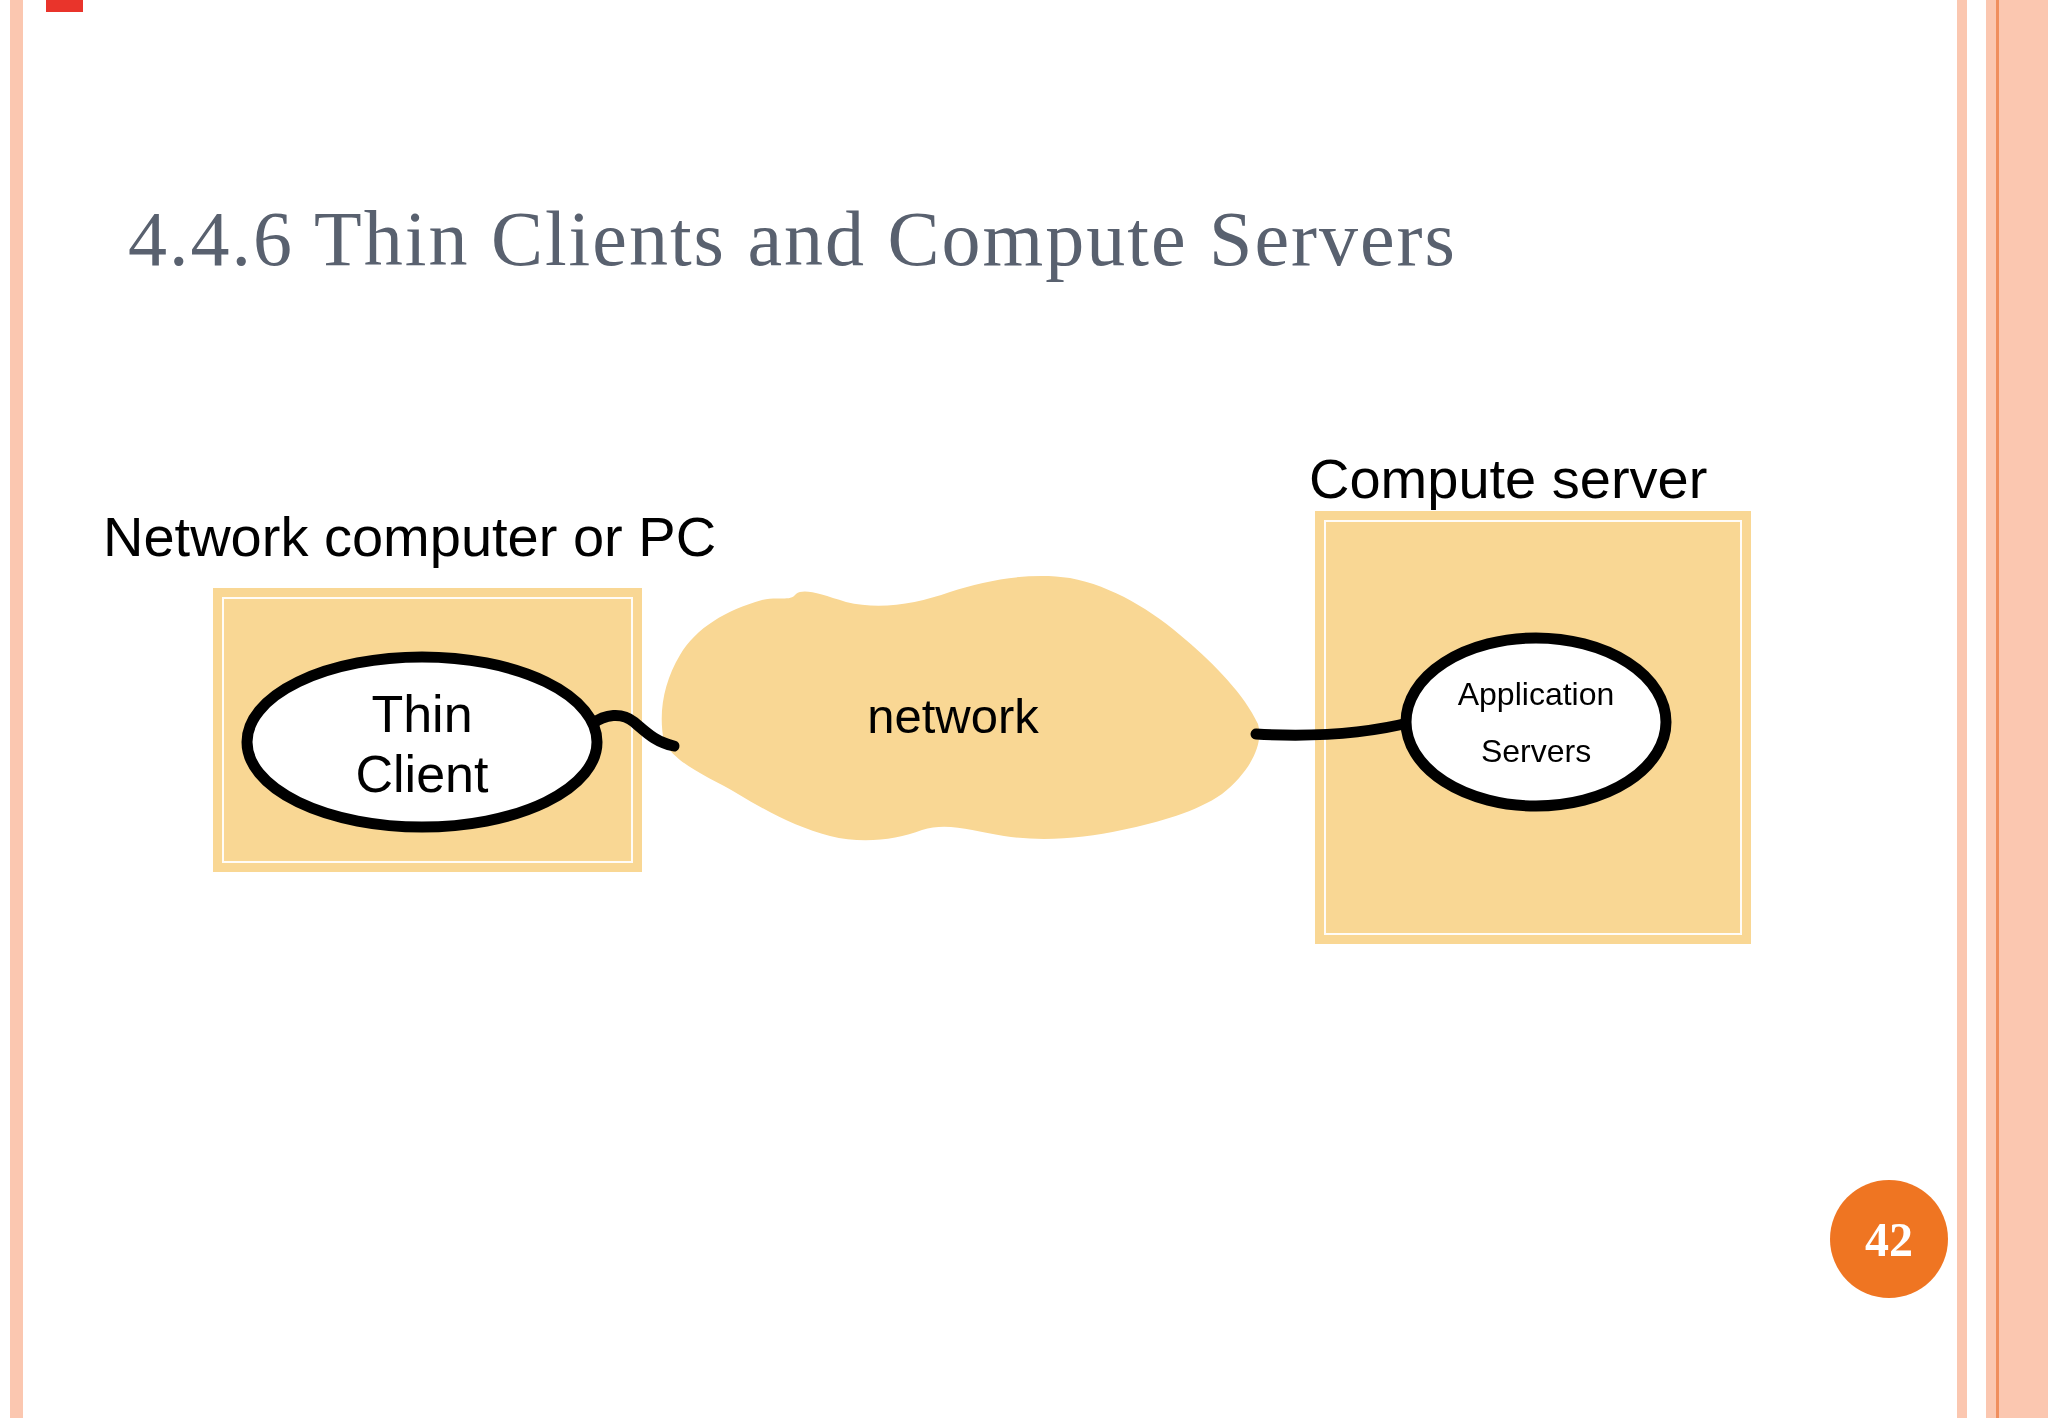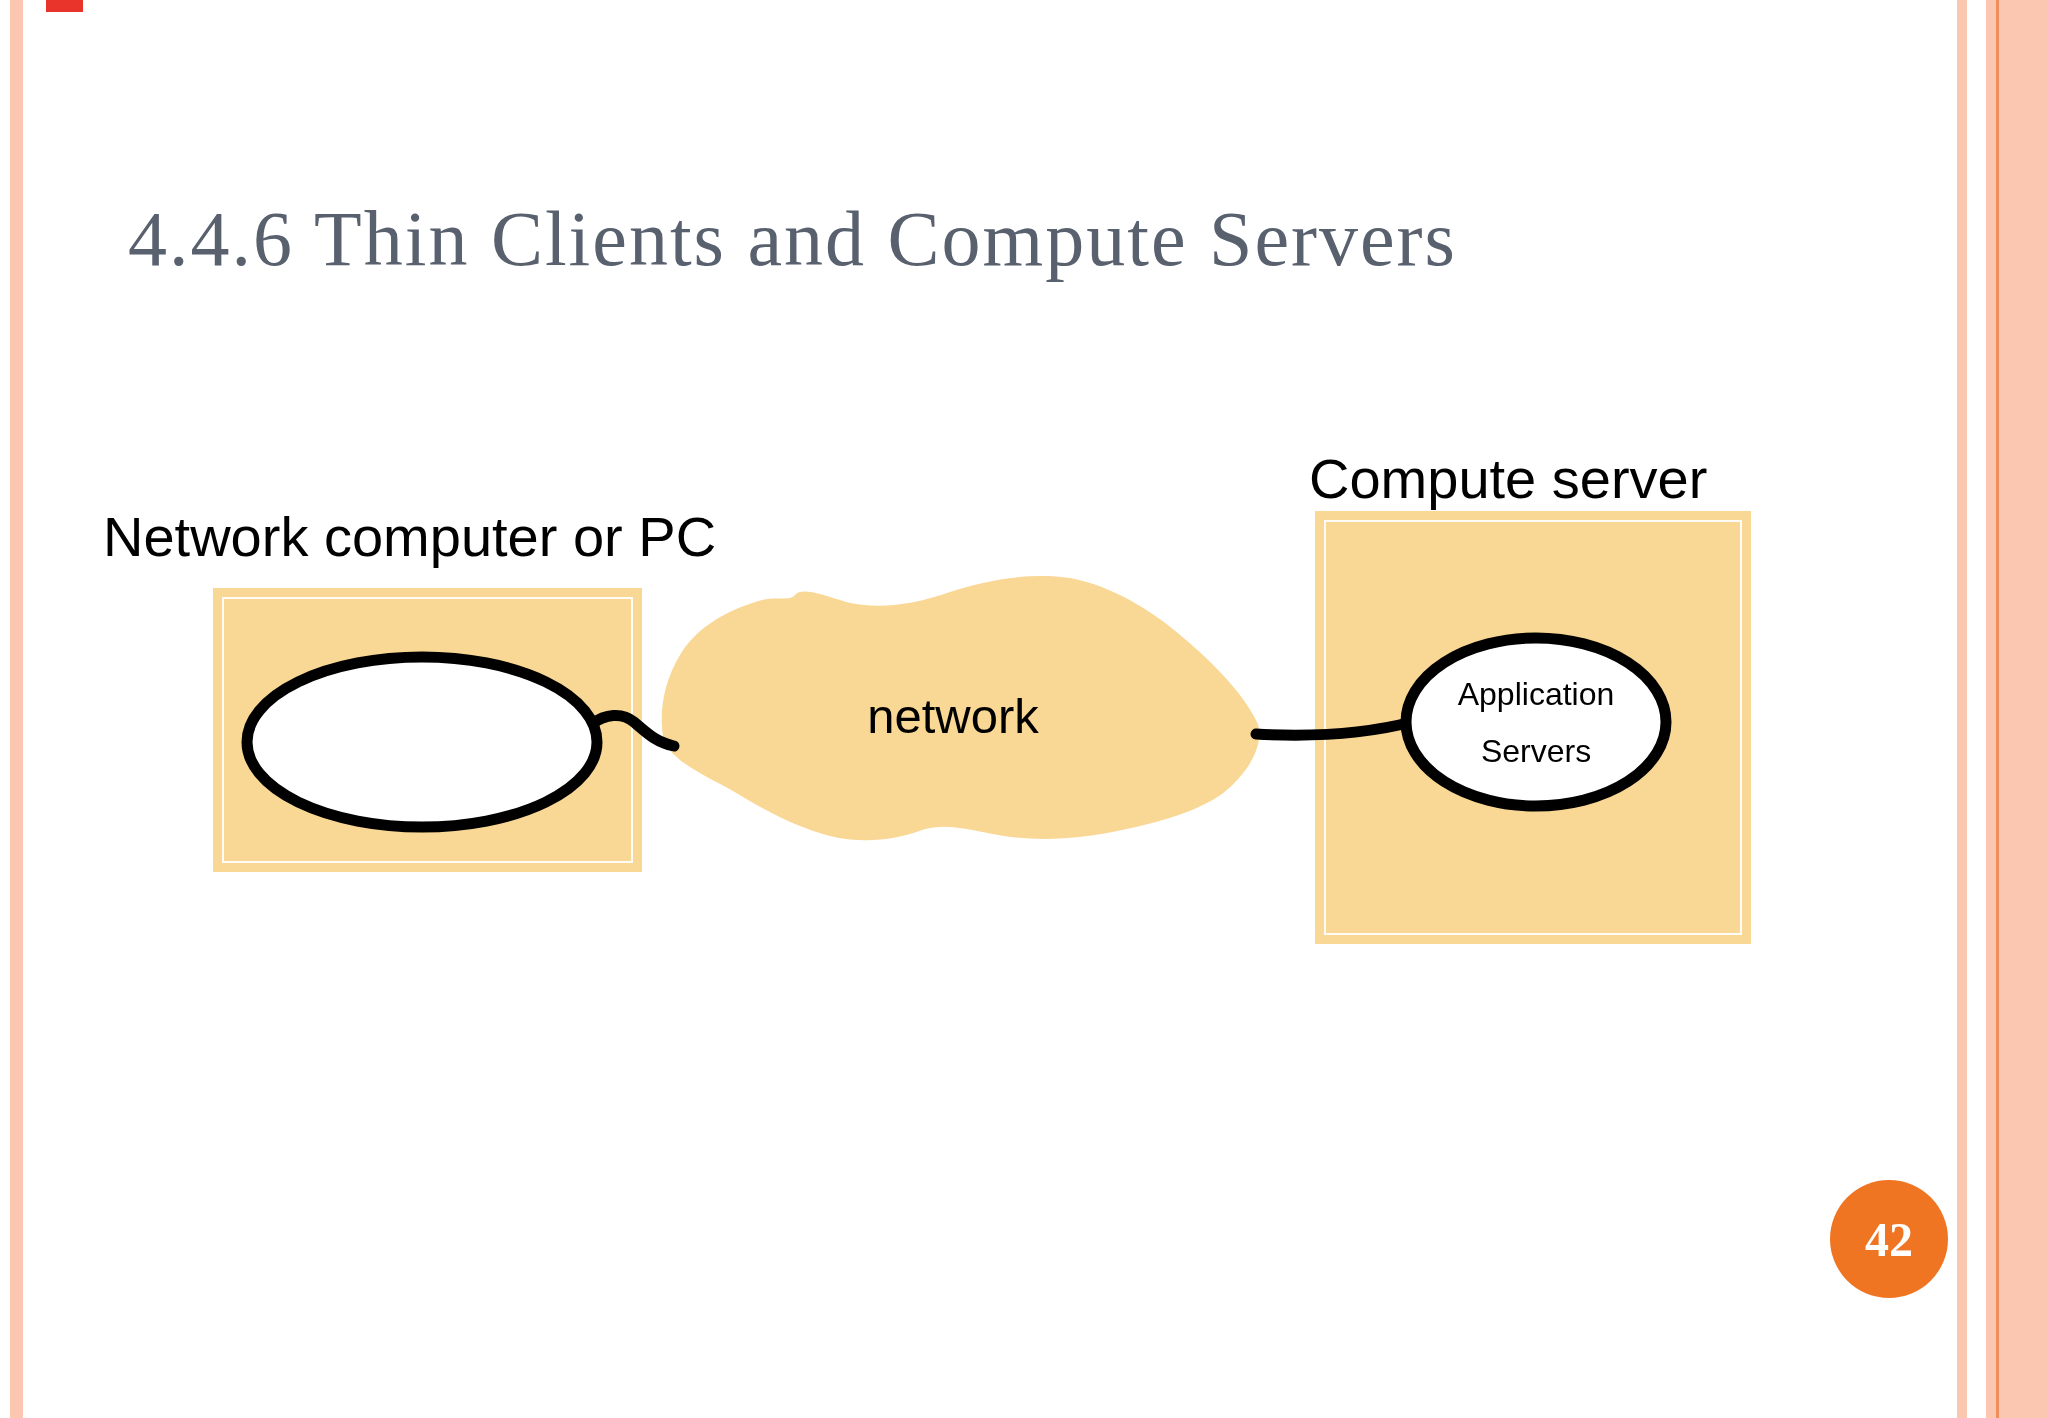--- a/index.html
+++ b/index.html
@@ -93,20 +93,24 @@
          C 972 831, 948 822, 922 830
          C 896 840, 862 844, 830 836
          C 798 828, 768 812, 738 794
          C 710 777, 678 766, 664 742 Z"></path>
     <path class="connector" d="M 592 724 C 605 714, 622 712, 634 722 C 648 734, 656 742, 674 746"></path>
     <path class="connector" d="M 1256 734 C 1310 737, 1365 734, 1412 722"></path>
     <ellipse class="node-ellipse" cx="422" cy="742" rx="175" ry="85"></ellipse>
     <ellipse class="node-ellipse" cx="1536" cy="722" rx="130" ry="84"></ellipse>
   </svg>
 
+  <div class="node-text client-node-text">
+    <div>Thin</div>
+    <div>Client</div>
+  </div>
 
   <div class="node-text network-text">network</div>
 
   <div class="node-text server-node-text">
     <div>Application</div>
     <div>Servers</div>
   </div>
 
   <div class="page-badge">
     <span>42</span>

